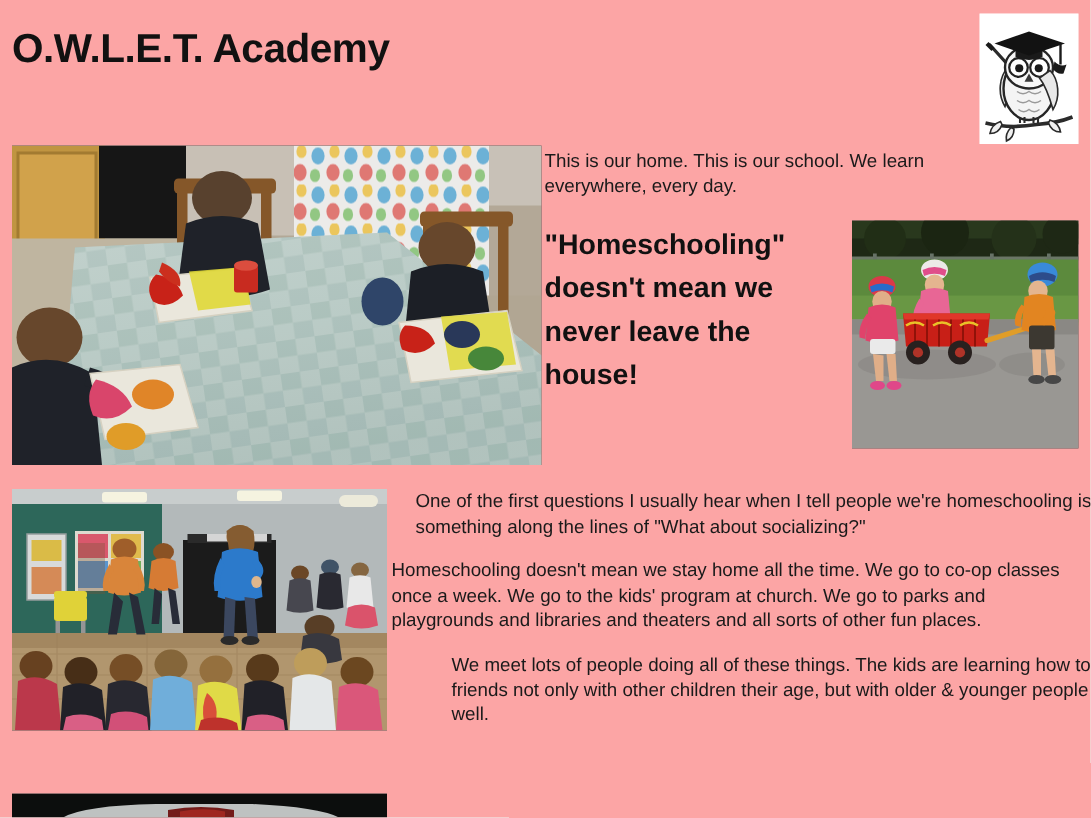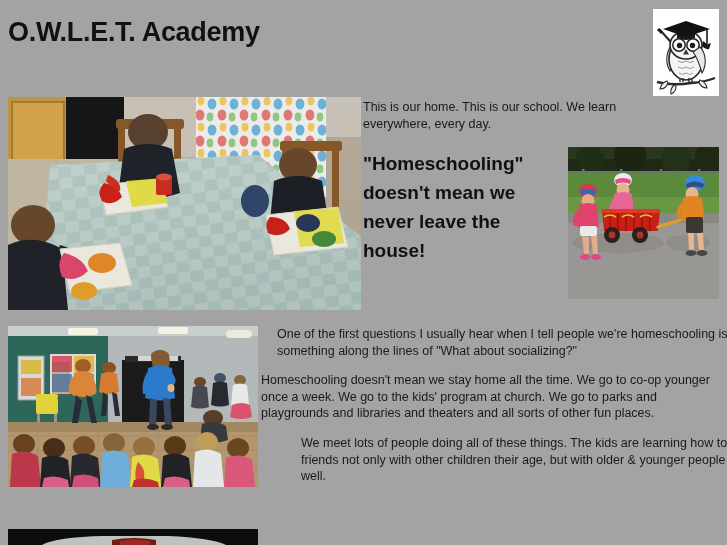--- a/index.html
+++ b/index.html
@@ -7,21 +7,21 @@
     margin: 0; padding: 0;
     width: 727px; height: 545px;
     background: #efefef;
     font-family: "Liberation Sans", sans-serif;
     color: #1a1a1a;
     overflow: hidden;
   }
   #page {
     position: relative;
     width: 727px; height: 545px;
-    background: #a3a3a3;
+    background: #fca5a5;
   }
 
   
   #site-title {
     position: absolute;
     left: 8px; top: 16px;
     font-size: 27px;
     font-weight: bold;
     letter-spacing: -0.3px;
     line-height: 32px;
@@ -401,17 +401,17 @@
       <rect x="0" y="0" width="250" height="16" fill="#000" opacity="0.05"></rect>
     </svg>
   </div>
 
   <div class="body-text" id="intro-text">This is our home. This is our school. We learn everywhere, every day.</div>
 
   <div id="pull-quote">"Homeschooling" doesn't mean we never leave the house!</div>
 
   <div class="body-text" id="para-1">One of the first questions I usually hear when I tell people we're homeschooling is something along the lines of "What about socializing?"</div>
 
-  <div class="body-text" id="para-2">Homeschooling doesn't mean we stay home all the time. We go to co-op younger once a week. We go to the kids' program at church. We go to parks and playgrounds and libraries and theaters and all sorts of other fun places.</div>
+  <div class="body-text" id="para-2">Homeschooling doesn't mean we stay home all the time. We go to co-op classes once a week. We go to the kids' program at church. We go to parks and playgrounds and libraries and theaters and all sorts of other fun places.</div>
 
   <div class="body-text" id="para-3">We meet lots of people doing all of these things. The kids are learning how to make friends not only with other children their age, but with older &amp; younger people as well.</div>
 
 </div>
 
 </body></html>

